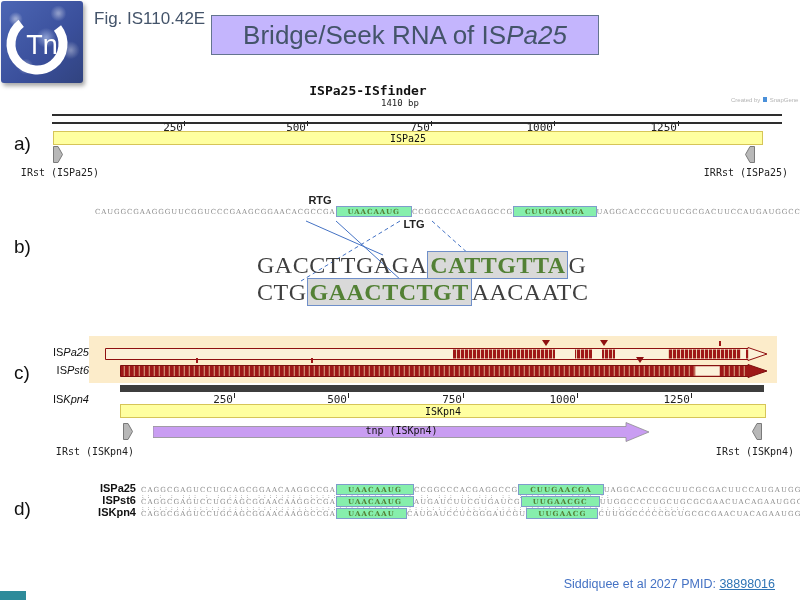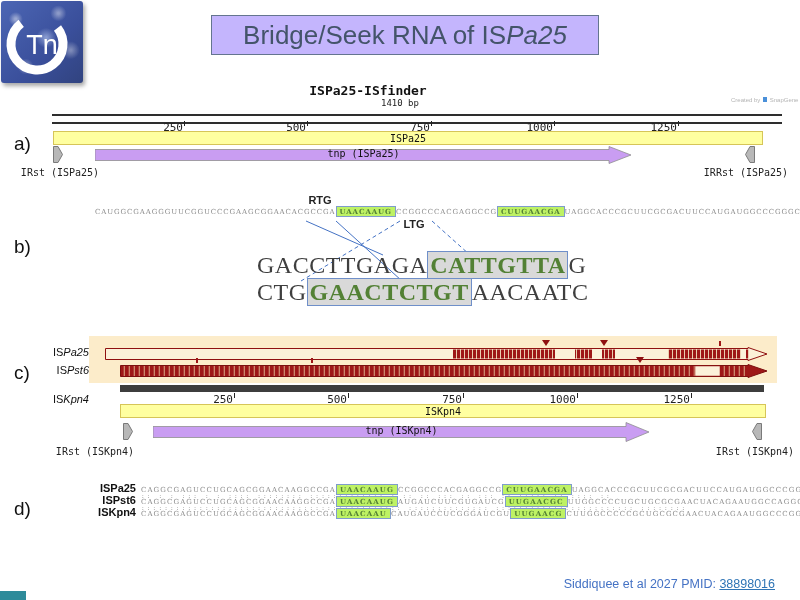--- a/index.html
+++ b/index.html
@@ -39,21 +39,21 @@
   .parrow{position:absolute;}
   .parrow .lbl{position:absolute;left:0;top:2px;width:100%;text-align:center;font-size:10px;color:#111;}
   .garrow{position:absolute;}
   .ir-label{position:absolute;width:100px;text-align:center;font-size:10px;color:#222;white-space:nowrap;}
   .plabel{position:absolute;font-size:19px;color:#111;}
 
   
   .tg-label{position:absolute;width:54px;text-align:center;font-size:11px;font-weight:bold;color:#222;}
   .seq-line{position:absolute;left:95px;top:207px;font-family:"DejaVu Serif","Liberation Serif",serif;
             font-size:7px;letter-spacing:0.9px;color:#8a8a8a;white-space:nowrap;}
-  .seq-box{background:#bef264;border:1px solid #7f9ccb;color:#538135;font-weight:bold;padding:0 3px;}
+  .seq-box{background:#86efac;border:1px solid #7f9ccb;color:#538135;font-weight:bold;padding:0 11px;}
   .bigseq{position:absolute;left:257px;font-family:"Liberation Serif",serif;font-size:24px;
           color:#3f3f3f;white-space:nowrap;letter-spacing:0.5px;}
   .big-box{background:#d9d9d9;border:1.5px solid #6f8fc9;color:#538135;font-weight:bold;padding:0 2px;}
   .connectors{position:absolute;left:0;top:0;pointer-events:none;}
 
   
   .peach{position:absolute;left:89px;top:336px;width:688px;height:47px;background:#fcecca;}
   .crow-label{position:absolute;left:9px;width:80px;text-align:right;font-size:11px;color:#111;white-space:nowrap;}
   .tri{position:absolute;width:0;height:0;border-left:4px solid transparent;
        border-right:4px solid transparent;border-top:6px solid #8f1010;}
@@ -76,20 +76,21 @@
 <body>
 
 <div class="slide">
 
   <div class="logo">
     <svg width="82" height="82">
       <circle cx="36" cy="43" r="26" fill="none" stroke="#ffffff" stroke-width="9" stroke-dasharray="122 42" transform="rotate(-38 36 43)"></circle>
       <text x="41" y="53" text-anchor="middle" fill="#ffffff" font-size="27" font-family="Liberation Sans, sans-serif">Tn</text>
     </svg>
   </div>
+  <div class="fig-label">Fig. IS110.42E</div>
   <div class="title-box">
     <span>Bridge/Seek RNA of IS</span>
       <span class="ital">Pa25</span>
   </div>
 
   <div class="plabel" style="left:14px;top:133px;">a)</div>
   <div class="map-title sg">ISPa25-ISfinder</div>
   <div class="map-bp sg">1410 bp</div>
   <div class="credit">
     <span>Created by</span>
@@ -97,26 +98,20 @@
     <span>SnapGene</span>
   </div>
   <div class="ruler-a"></div>
   <div class="tick sg" style="left:141px;top:121px;"><span>250</span><span class="bar"></span></div>
   <div class="tick sg" style="left:264px;top:121px;"><span>500</span><span class="bar"></span></div>
   <div class="tick sg" style="left:388px;top:121px;"><span>750</span><span class="bar"></span></div>
   <div class="tick sg" style="left:511px;top:121px;"><span>1000</span><span class="bar"></span></div>
   <div class="tick sg" style="left:635px;top:121px;"><span>1250</span><span class="bar"></span></div>
   <div class="ybar sg" style="left:53px;top:131px;width:708px;">
     <span>ISPa25</span>
-  </div>
-  <div class="parrow" style="left:95px;top:146px;width:537px;height:18px;">
-    <svg width="537" height="18">
-        <polygon points="0,3.5 514,3.5 514,0.5 536,9 514,17.5 514,14.5 0,14.5" fill="#c99df2" stroke="#8f8f8f" stroke-width="0.8"></polygon>
-      </svg>
-    <div class="lbl sg">tnp (ISPa25)</div>
   </div>
   <div class="garrow" style="left:53px;top:146px;">
     <svg width="10" height="17">
         <polygon points="0.5,0.5 5,0.5 9.5,8.5 5,16.5 0.5,16.5" fill="#b8b8b8" stroke="#7a7a7a"></polygon>
       </svg>
   </div>
   <div class="garrow" style="left:745px;top:146px;">
     <svg width="10" height="17">
         <polygon points="9.5,0.5 5,0.5 0.5,8.5 5,16.5 9.5,16.5" fill="#b8b8b8" stroke="#7a7a7a"></polygon>
       </svg>

